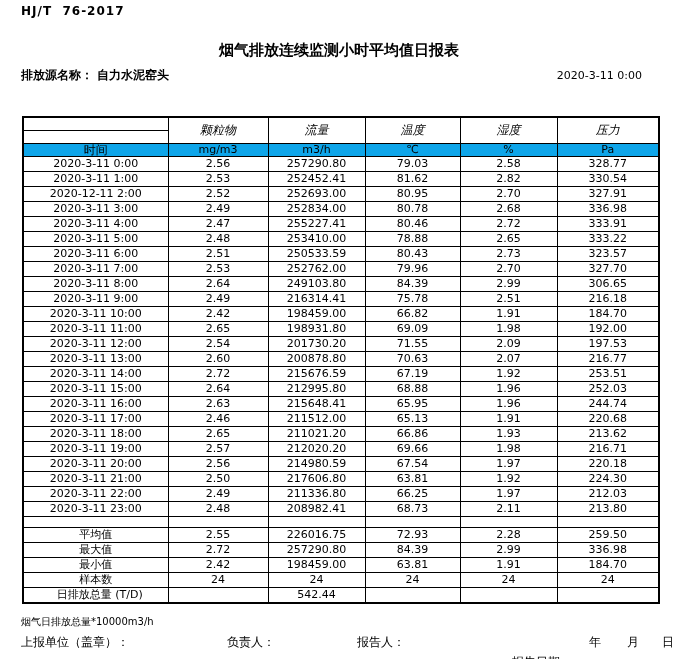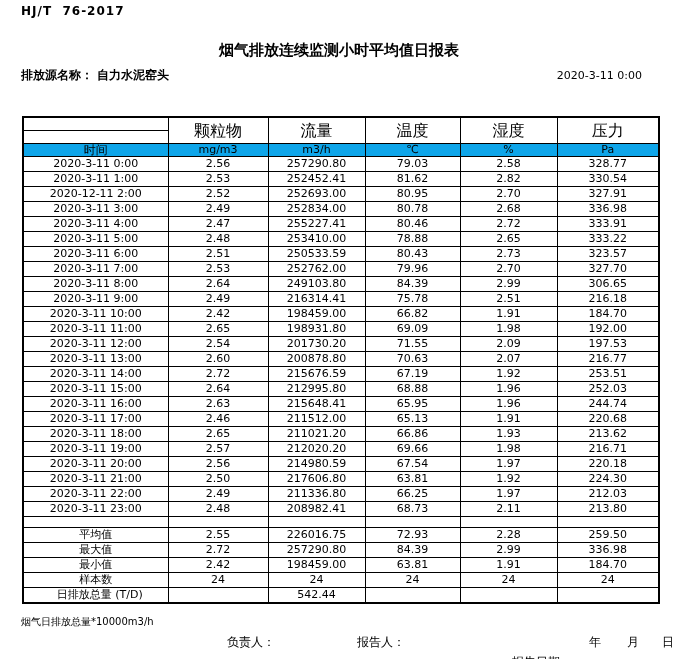--- a/index.html
+++ b/index.html
@@ -40,21 +40,21 @@
     padding: 0;
     text-align: center;
     vertical-align: middle;
     font-size: 11px;
     height: 14px;
     line-height: 14px;
     overflow: hidden;
     white-space: nowrap;
     font-weight: normal;
   }
-  tr.h-row td, tr.h-row th { height: 13px; line-height: 13px; font-size: 16px; }
+  tr.h-row td, tr.h-row th { height: 13px; line-height: 13px; font-size: 12px; font-style: italic; }
   tr.unit-row td { background: #0ea5e9; height: 12px; line-height: 12px; }
   tr.unit-row td.c-time { font-size: 12px; }
   tr.empty-row td { height: 11px; line-height: 11px; }
   #summary-rows tr:last-child td:first-child {
     text-align: center; padding-left: 8px;
   }
   .note {
     position: absolute; left: 21px; top: 615px;
     font-size: 10px;
   }
@@ -355,19 +355,20 @@
         <td>542.44</td>
         <td></td>
         <td></td>
         <td></td>
       </tr>
     </tbody>
 </table>
 
 <div class="note">烟气日排放总量*10000m3/h</div>
 <div class="footer-line">
+  <span class="fl-unit">上报单位（盖章）：</span>
   <span class="fl-manager">负责人：</span>
   <span class="fl-reporter">报告人：</span>
   <span class="fl-repdate">报告日期：</span>
   <span class="fl-year">年</span>
   <span class="fl-month">月</span>
   <span class="fl-day">日</span>
 </div>
 
 </body></html>

